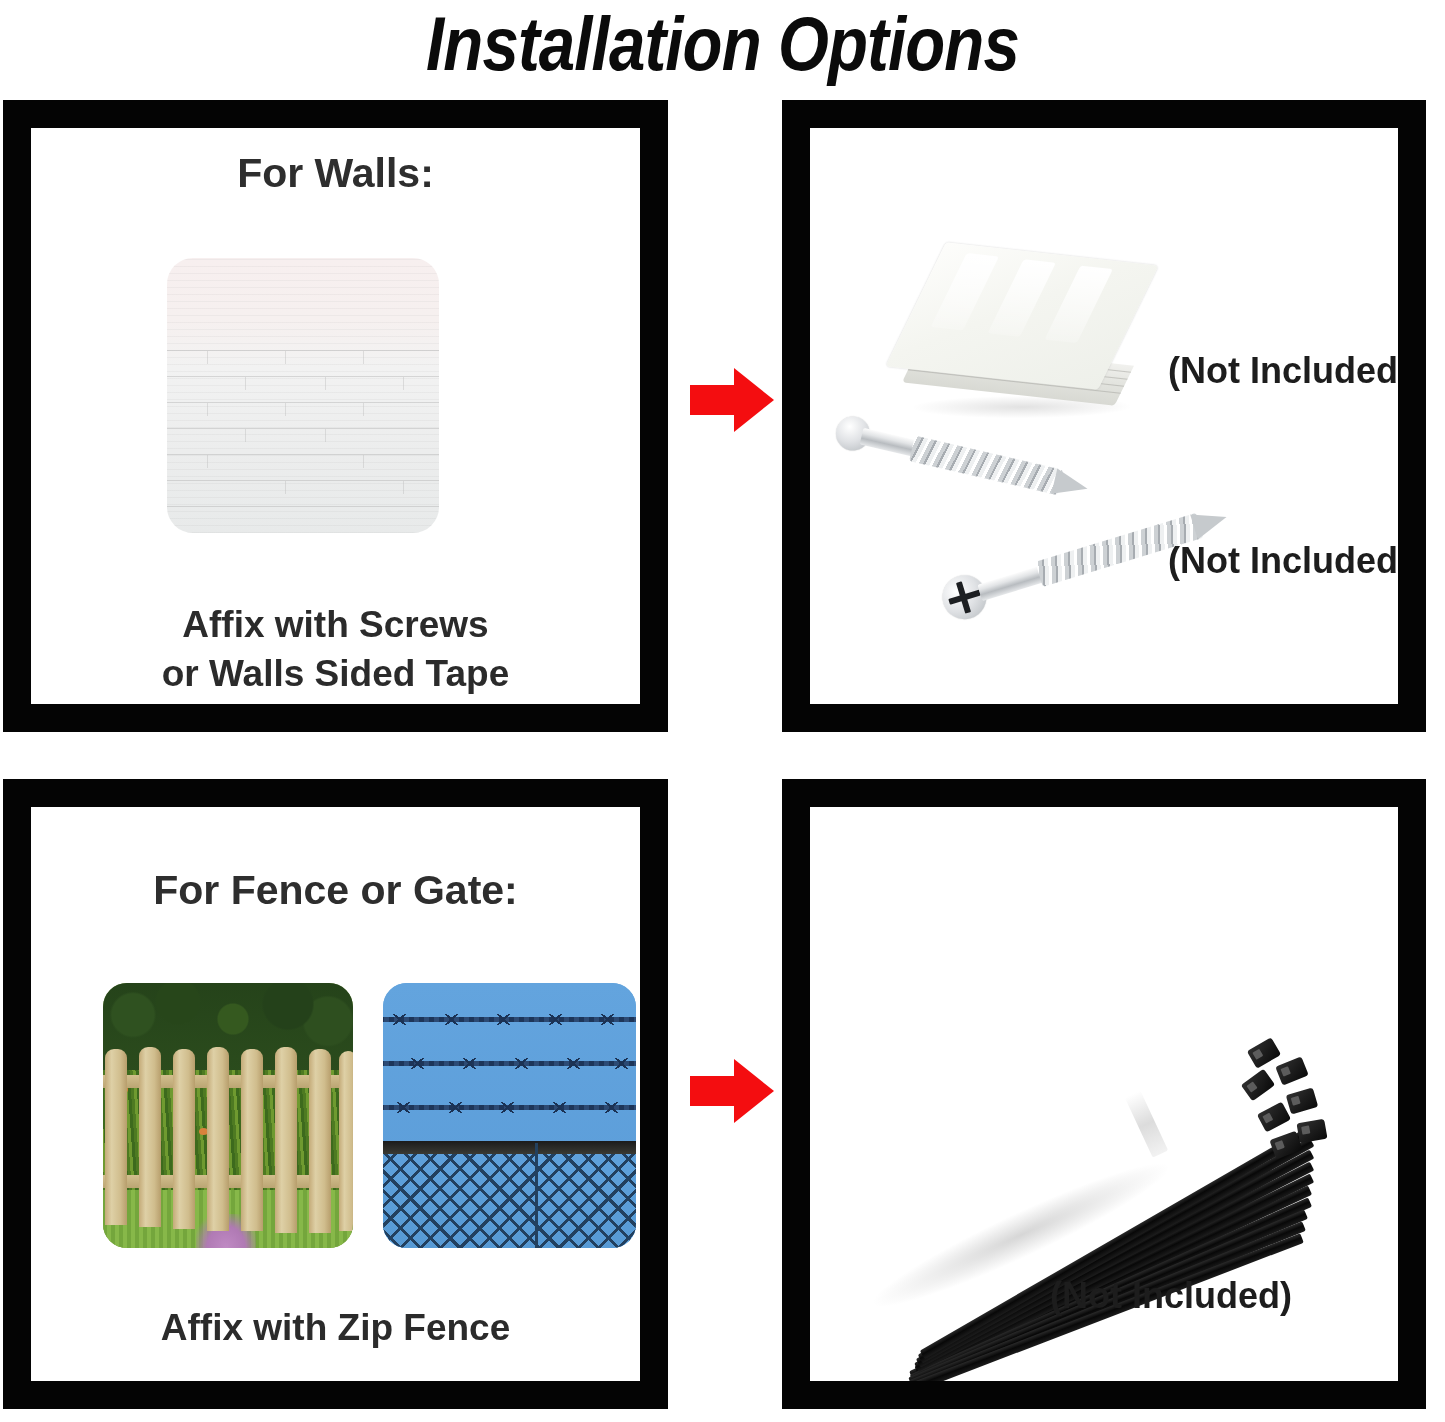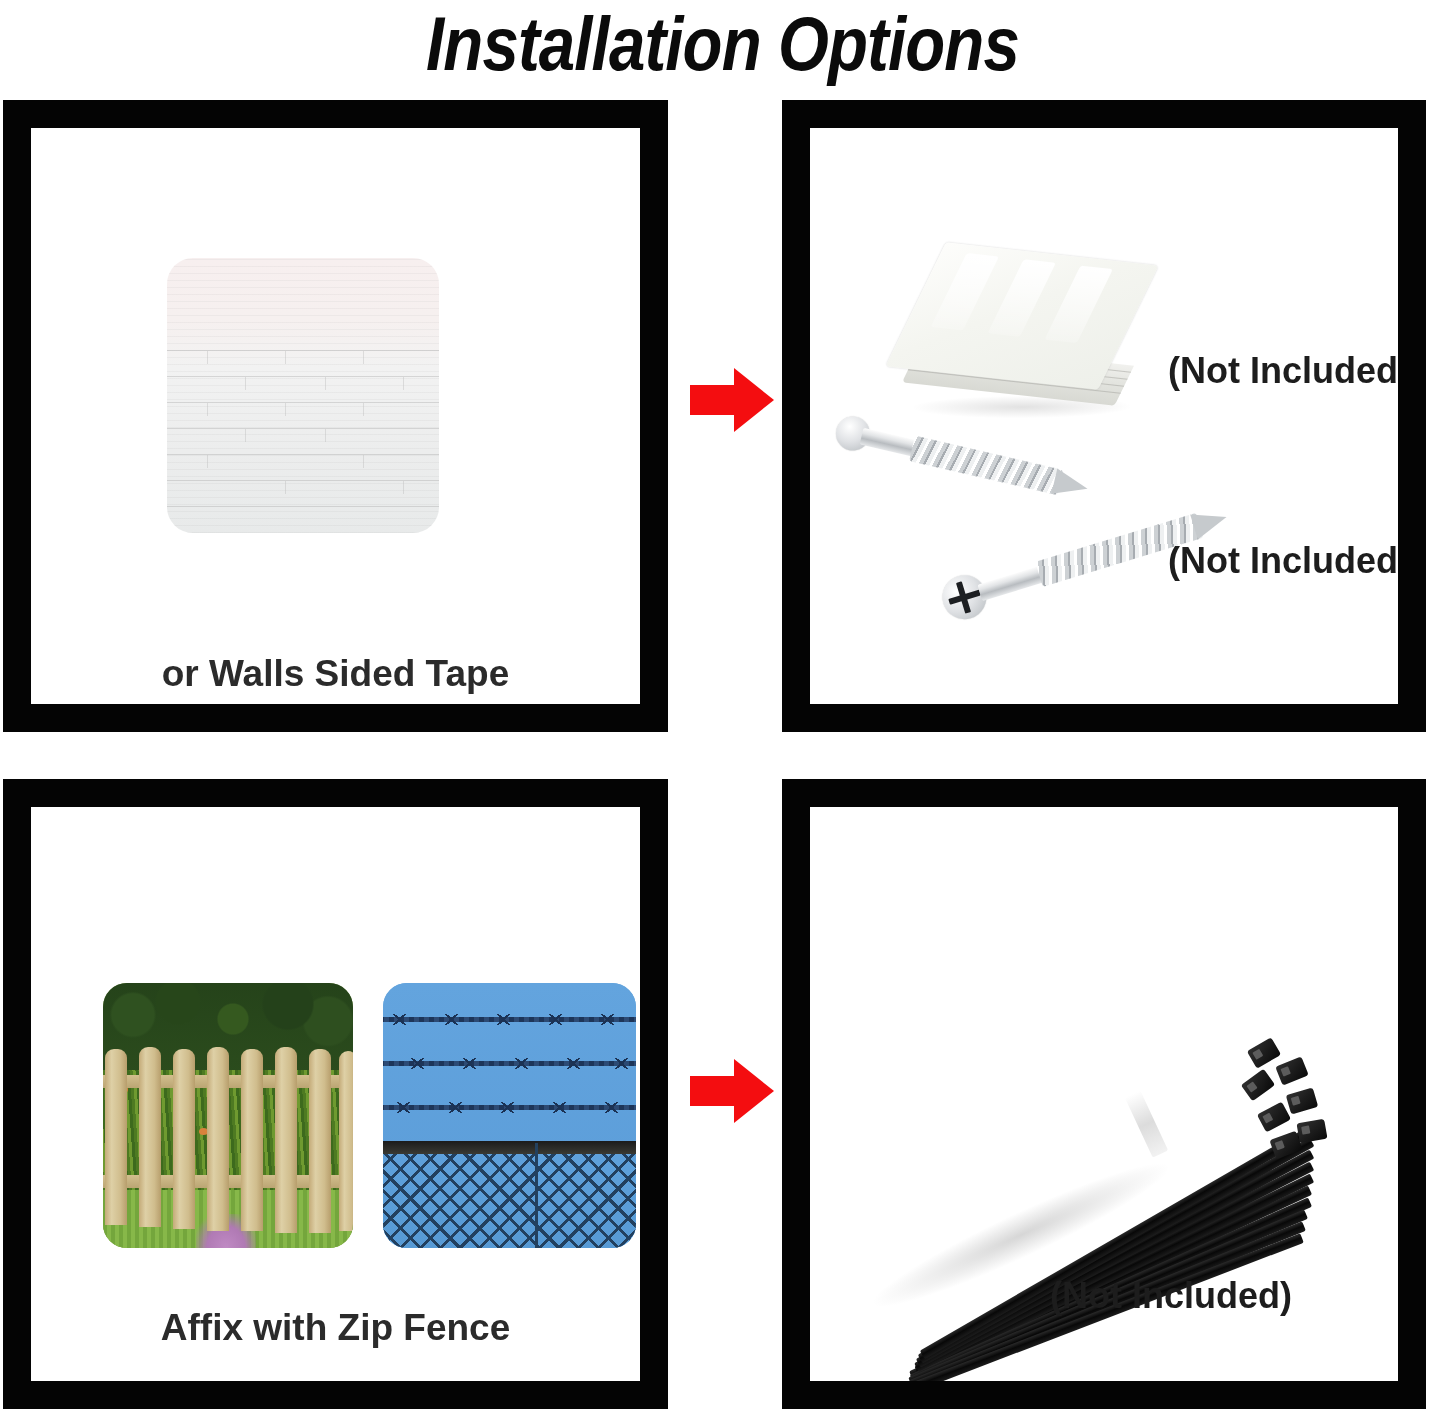--- a/index.html
+++ b/index.html
@@ -289,20 +289,21 @@
   #arrow-bottom{left:690px;top:1059px;width:84px;height:64px;}
 </style>
 </head>
 <body>
 
 <div class="title">Installation Options</div>
 
 <div class="panel" id="panel-tl">
   <div class="panel-inner">
 
+    <div class="panel-heading" style="top:22px;">For Walls:</div>
 
     <div class="wall-swatch">
       <div class="grain"></div>
       <div class="brickline" style="top:92px;"></div>
       <div class="brickline" style="top:118px;"></div>
       <div class="brickline" style="top:144px;"></div>
       <div class="brickline" style="top:170px;"></div>
       <div class="brickline" style="top:196px;"></div>
       <div class="brickline" style="top:222px;"></div>
       <div class="brickline" style="top:248px;"></div>
@@ -316,20 +317,21 @@
       <div class="brickseg" style="left:118px;top:145px;"></div>
       <div class="brickseg" style="left:196px;top:145px;"></div>
       <div class="brickseg" style="left:78px;top:171px;"></div>
       <div class="brickseg" style="left:158px;top:171px;"></div>
       <div class="brickseg" style="left:40px;top:197px;"></div>
       <div class="brickseg" style="left:196px;top:197px;"></div>
       <div class="brickseg" style="left:118px;top:223px;"></div>
       <div class="brickseg" style="left:236px;top:223px;"></div>
     </div>
 
+    <div class="caption" style="top:472px;">Affix with Screws</div>
     <div class="caption" style="top:521px;">or Walls Sided Tape</div>
   </div>
 </div>
 
 <div class="panel" id="panel-tr">
   <div class="panel-inner">
 
     <div class="tape-stack">
       <div class="tape-shadow"></div>
       <div class="tape-side">
@@ -368,20 +370,21 @@
 
     </div>
 
     <div class="ni-label" style="left:358px;top:412px;">(Not Included)</div>
   </div>
 </div>
 
 <div class="panel" id="panel-bl">
   <div class="panel-inner">
 
+    <div class="panel-heading" style="top:60px;">For Fence or Gate:</div>
 
     <div class="photo" id="photo-picket">
       <div class="hedge"></div>
       <div class="foliage">
         <div class="bloom" style="left:16px;top:16px;"></div>
         <div class="bloom" style="left:72px;top:10px;"></div>
         <div class="bloom" style="left:96px;top:58px;"></div>
         <div class="bloom" style="left:172px;top:14px;"></div>
         <div class="bloom" style="left:212px;top:62px;"></div>
       </div>

